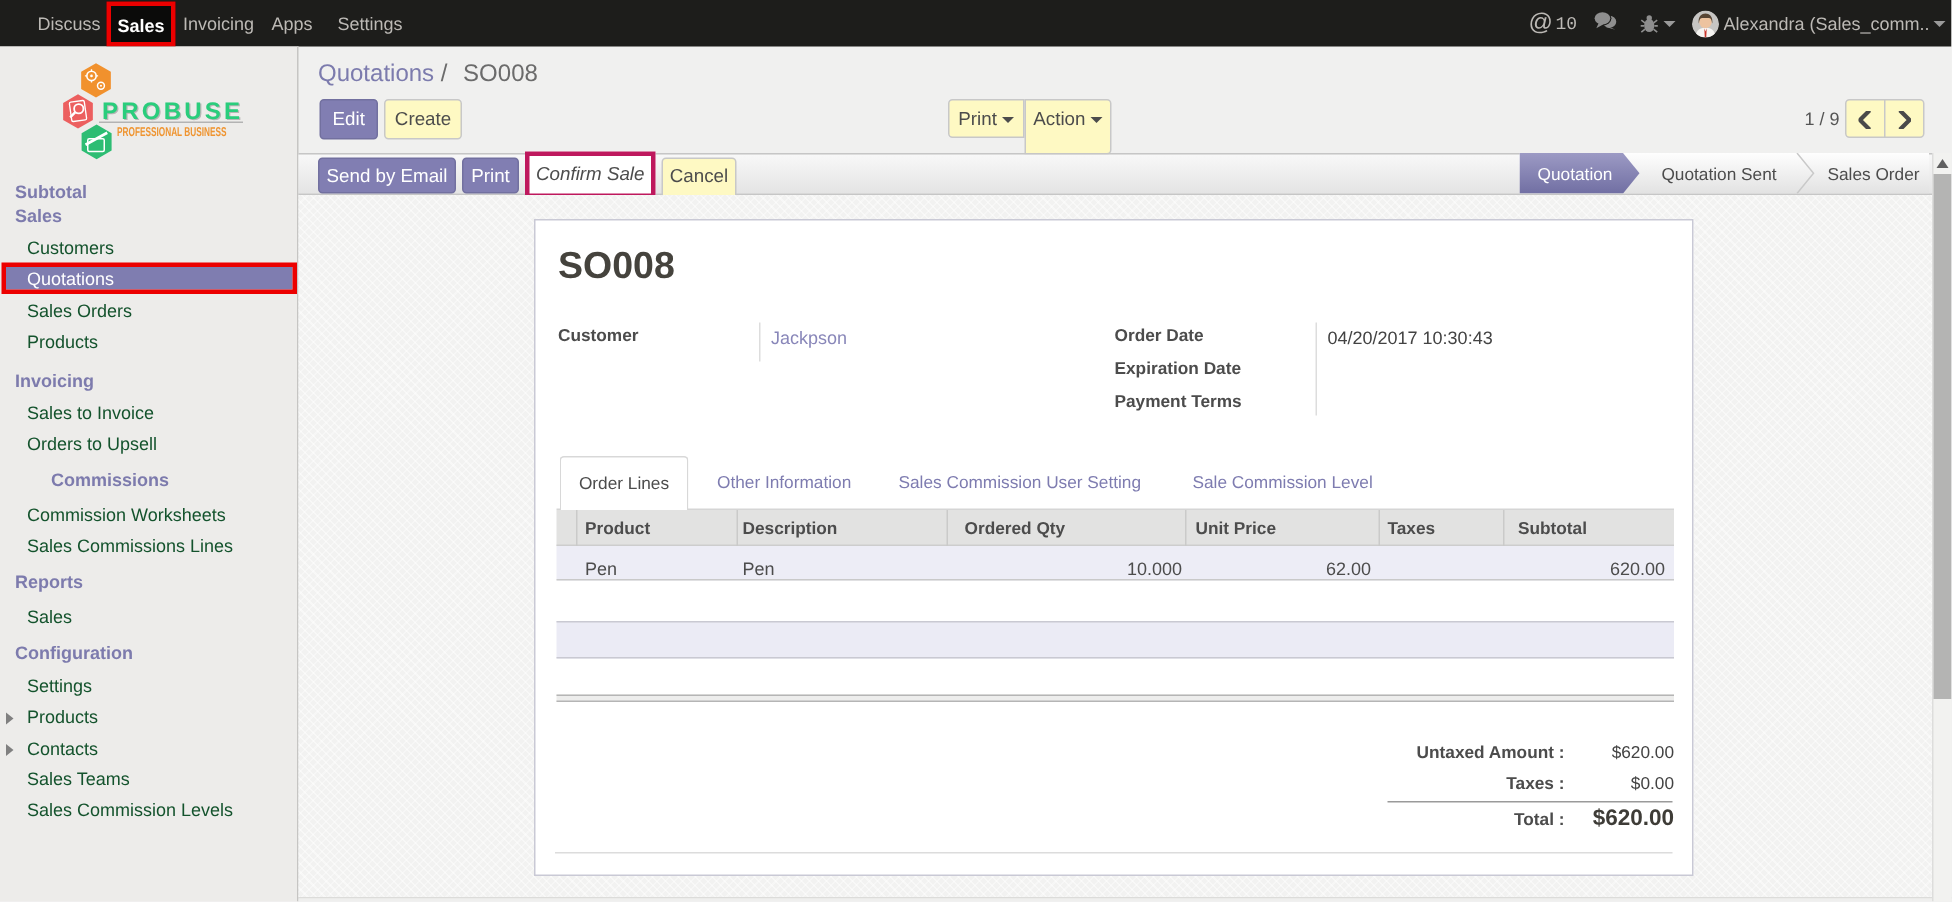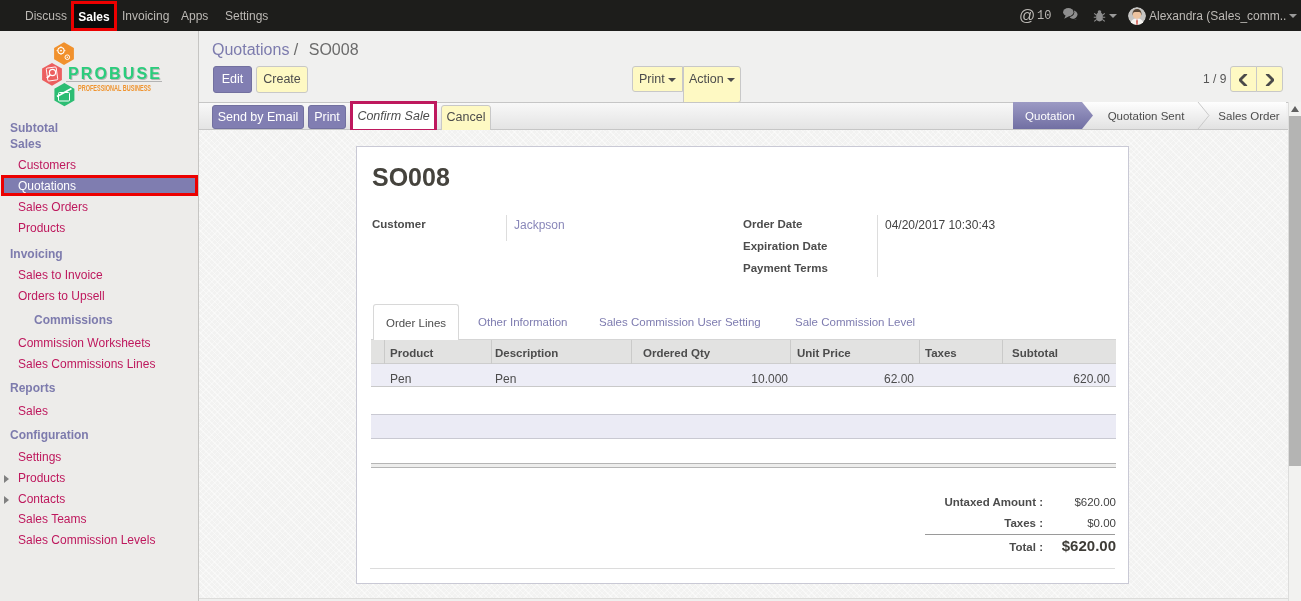--- a/index.html
+++ b/index.html
@@ -9,21 +9,21 @@
 
 #topbar { position:absolute; left:0; top:0; width:1301px; height:31px; background:#1d1d1b; }
 #topbar .mi { position:absolute; top:0; height:31px; line-height:32px; font-size:12px; color:#bcb9b5; }
 #salesbox { position:absolute; left:71px; top:1px; width:46px; height:30px; border:3px solid #ec0000; background:#0b0b0a; }
 #salesbox span { display:block; text-align:center; line-height:26px; color:#ffffff; font-size:12px; font-weight:bold; }
 #topbar .ri { position:absolute; top:0; height:31px; line-height:32px; color:#bcb9b5; }
 .caret { display:inline-block; width:0; height:0; border-left:4px solid transparent; border-right:4px solid transparent; border-top:4px solid #9a9a9a; vertical-align:middle; }
 
 #sidebar { position:absolute; left:0; top:31px; width:199px; height:570px; background:#edecea; border-right:1px solid #c6c5c3; }
 #sidebar .hdr { position:absolute; left:10px; font-size:12px; font-weight:bold; color:#7d7bad; white-space:nowrap; }
-#sidebar .itm { position:absolute; left:18px; font-size:12px; color:#be185d; white-space:nowrap; }
+#sidebar .itm { position:absolute; left:18px; font-size:12px; color:#14532d; white-space:nowrap; }
 #sidebar .tri { position:absolute; left:4px; width:0; height:0; border-top:4px solid transparent; border-bottom:4px solid transparent; border-left:5px solid #808080; }
 #quotsel { position:absolute; left:4px; top:147px; width:191px; height:15px; background:#7f7db0; }
 #quotsel span { position:absolute; left:14px; top:1px; font-size:12px; color:#fff; }
 #quotbox { position:absolute; left:1px; top:144px; width:197px; height:21px; border:3px solid #ec0000; }
 
 #breadcrumb { position:absolute; left:212px; top:41px; font-size:16px; color:#6b6b6b; }
 #breadcrumb a { color:#7c7bad; text-decoration:none; }
 .btn { position:absolute; font-size:12.5px; text-align:center; border-radius:3px; }
 .btn-p { background:#817eb2; border:1px solid #72709f; color:#fff; }
 .btn-w { background:#fef9c3; border:1px solid #c8c8c8; color:#4c4c4c; }

